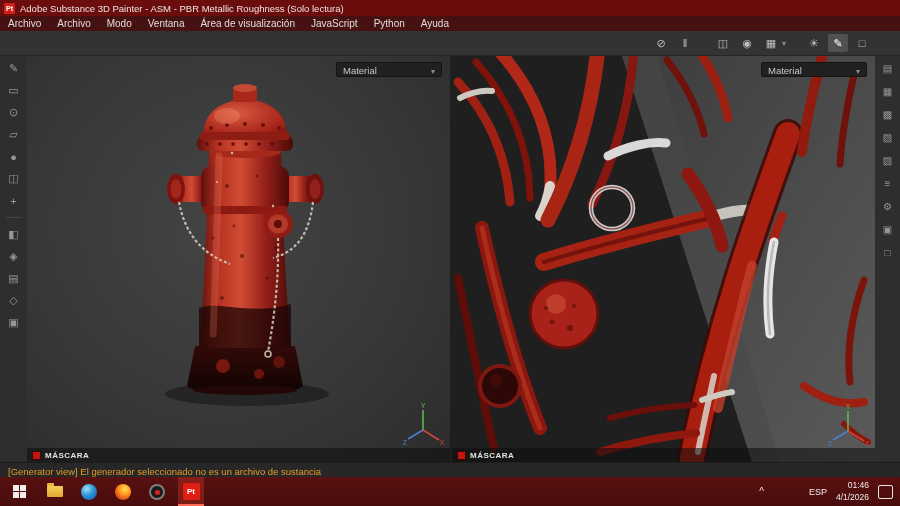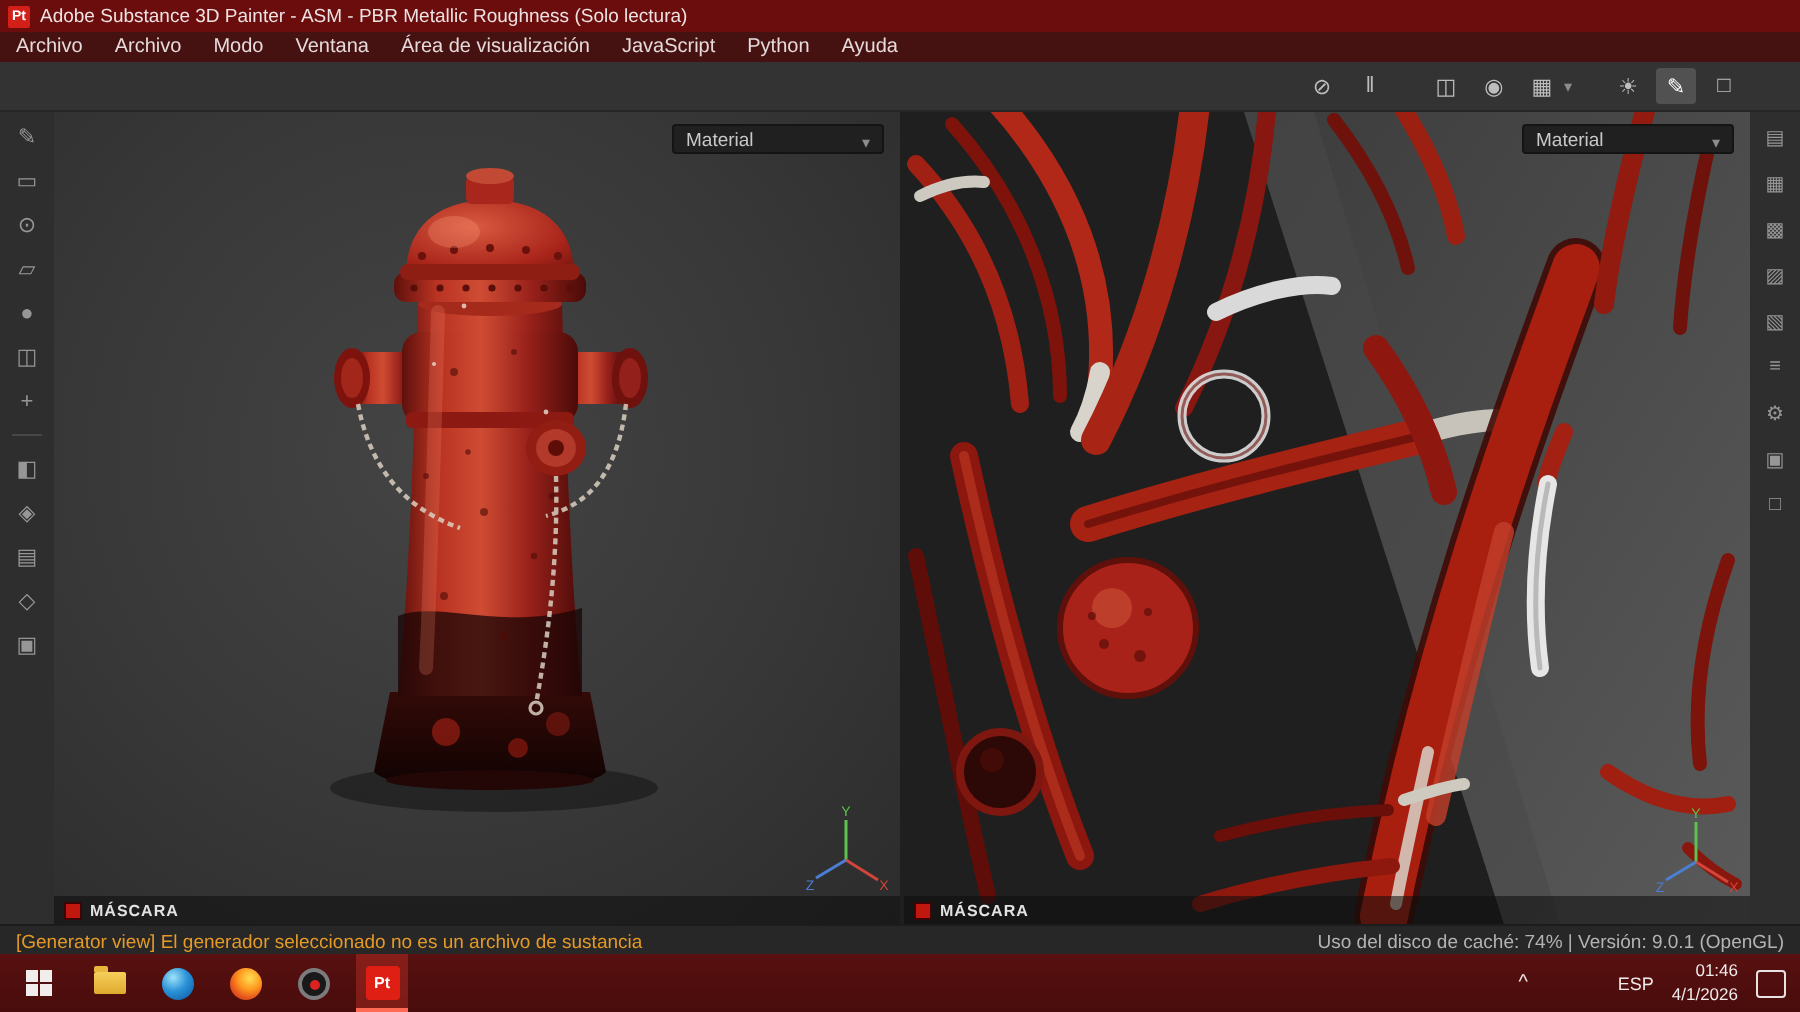--- a/index.html
+++ b/index.html
@@ -331,21 +331,20 @@
     <span class="strip-icon">▨</span>
     <span class="strip-icon">▧</span>
     <span class="strip-icon">≡</span>
     <span class="strip-icon">⚙</span>
     <span class="strip-icon">▣</span>
     <span class="strip-icon">□</span>
   </div>
 
   <div class="statusbar">
     <span class="status-msg">[Generator view] El generador seleccionado no es un archivo de sustancia</span>
-    <span class="status-cache">Uso del disco de caché:  74% | Versión: 9.0.1 (OpenGL)</span>
   </div>
 
   <div class="taskbar">
     <div class="start-btn">
       <div class="win-logo">
           <i></i>
           <i></i>
           <i></i>
           <i></i>
         </div>

